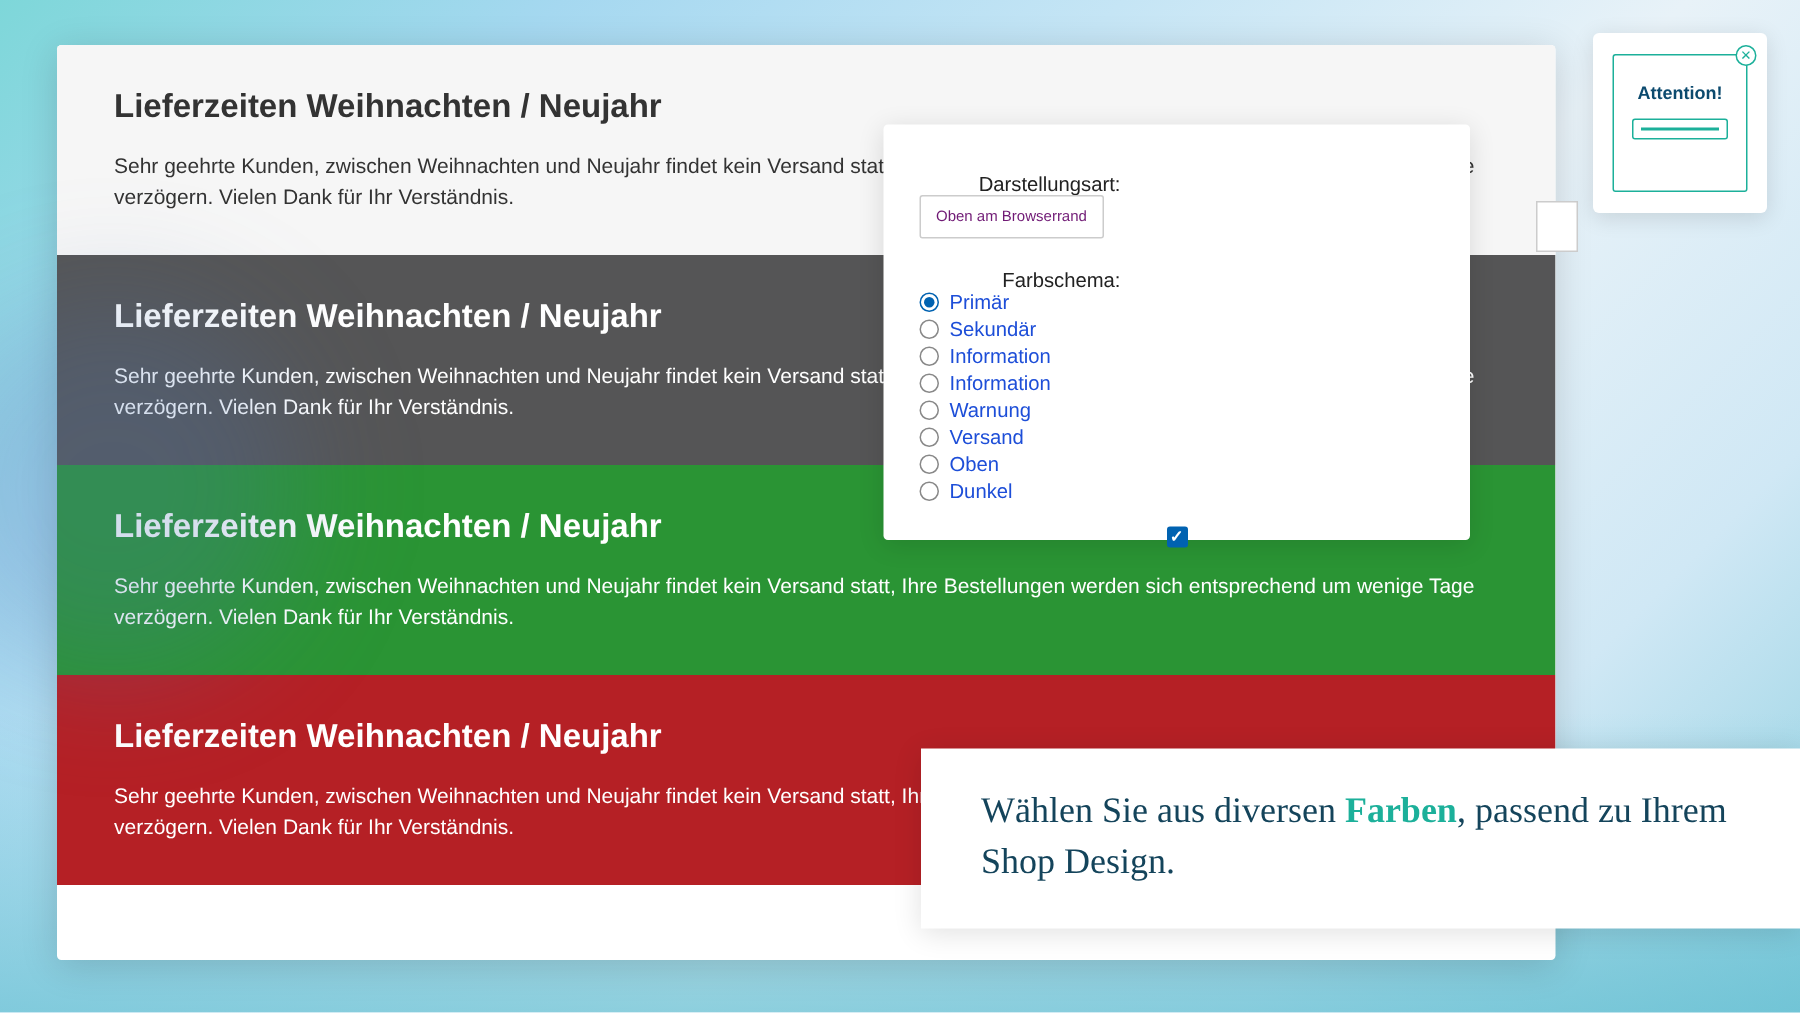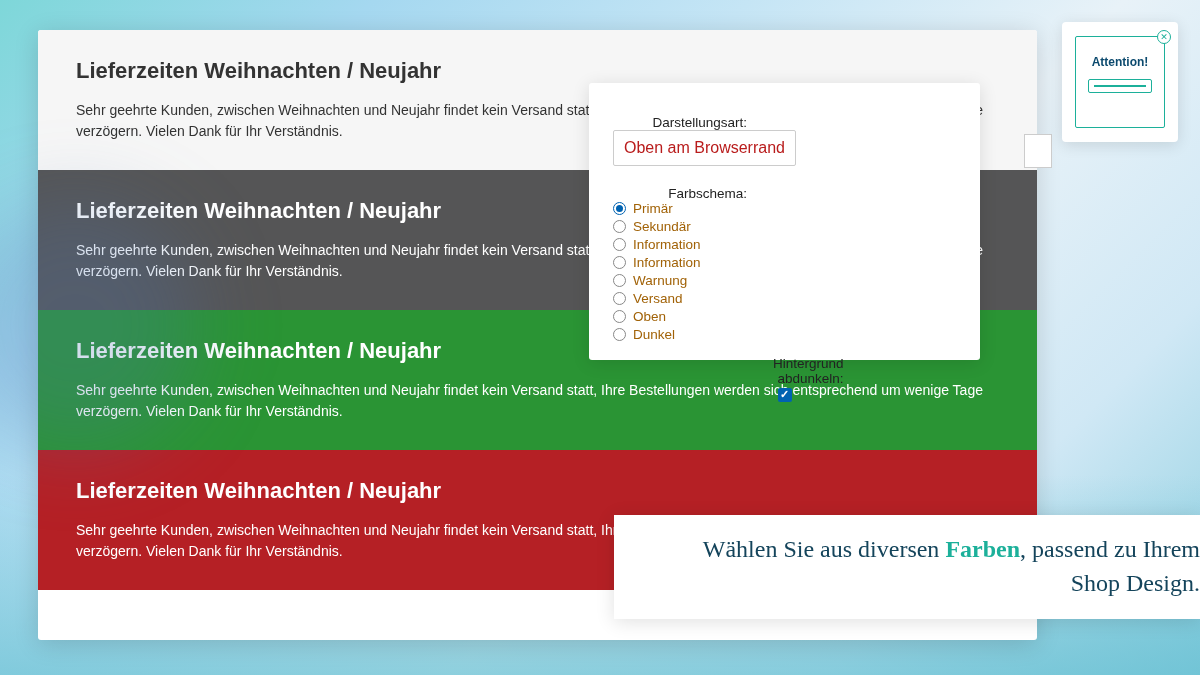--- a/index.html
+++ b/index.html
@@ -86,35 +86,35 @@
       font-size: 13.5px;
       padding-top: 6px;
     }
     .form-control {
       flex: 1;
     }
     .select-box {
       border: 1px solid #ccc;
       border-radius: 2px;
       padding: 8px 10px;
-      font-size: 16px;
-      color: #b91c1c;
+      font-size: 10px;
+      color: #701a75;
       width: 100%;
       background: #fff;
     }
     .radio-list {
       display: flex;
       flex-direction: column;
       gap: 3px;
     }
     .radio-item {
       display: flex;
       align-items: center;
       gap: 7px;
-      color: #a16207;
+      color: #1d4ed8;
       font-size: 13.5px;
       cursor: pointer;
     }
     .radio-circle {
       width: 13px;
       height: 13px;
       border: 1.5px solid #0062b1;
       border-radius: 50%;
       display: inline-flex;
       align-items: center;
@@ -213,31 +213,30 @@
       right: 5px;
       height: 2px;
       background: #1cb09a;
     }
     
     .tagline-card {
       position: absolute;
       bottom: 56px;
       right: 0;
       width: 586px;
-      height: 104px;
+      height: 120px;
       background: #fff;
       box-shadow: 0 3px 18px rgba(0,0,0,0.12);
       display: flex;
       align-items: center;
       padding-left: 40px;
       font-family: Georgia, 'Times New Roman', serif;
       font-size: 24px;
       color: #14445b;
       line-height: 1.4;
-      text-align: right;
     }
     .tagline-accent {
       color: #1cb09a;
       font-weight: 600;
     }
     
     .side-box {
       position: absolute;
       top: 134px;
       right: 148px;
@@ -311,21 +310,20 @@
           <span>Oben</span>
         </div>
         <div class="radio-item">
           <span class="radio-circle unselected"></span>
           <span>Dunkel</span>
         </div>
       </div>
     </div>
   </div>
   <div class="form-row checkbox-row">
-    <div class="form-label">Hintergrund abdunkeln:</div>
     <div class="form-control">
       <span class="checkbox-box">✓</span>
     </div>
   </div>
 </div>
 
 <div class="attention-card">
   <div class="attention-inner">
     <span class="attention-close">✕</span>
     <div class="attention-title">Attention!</div>

